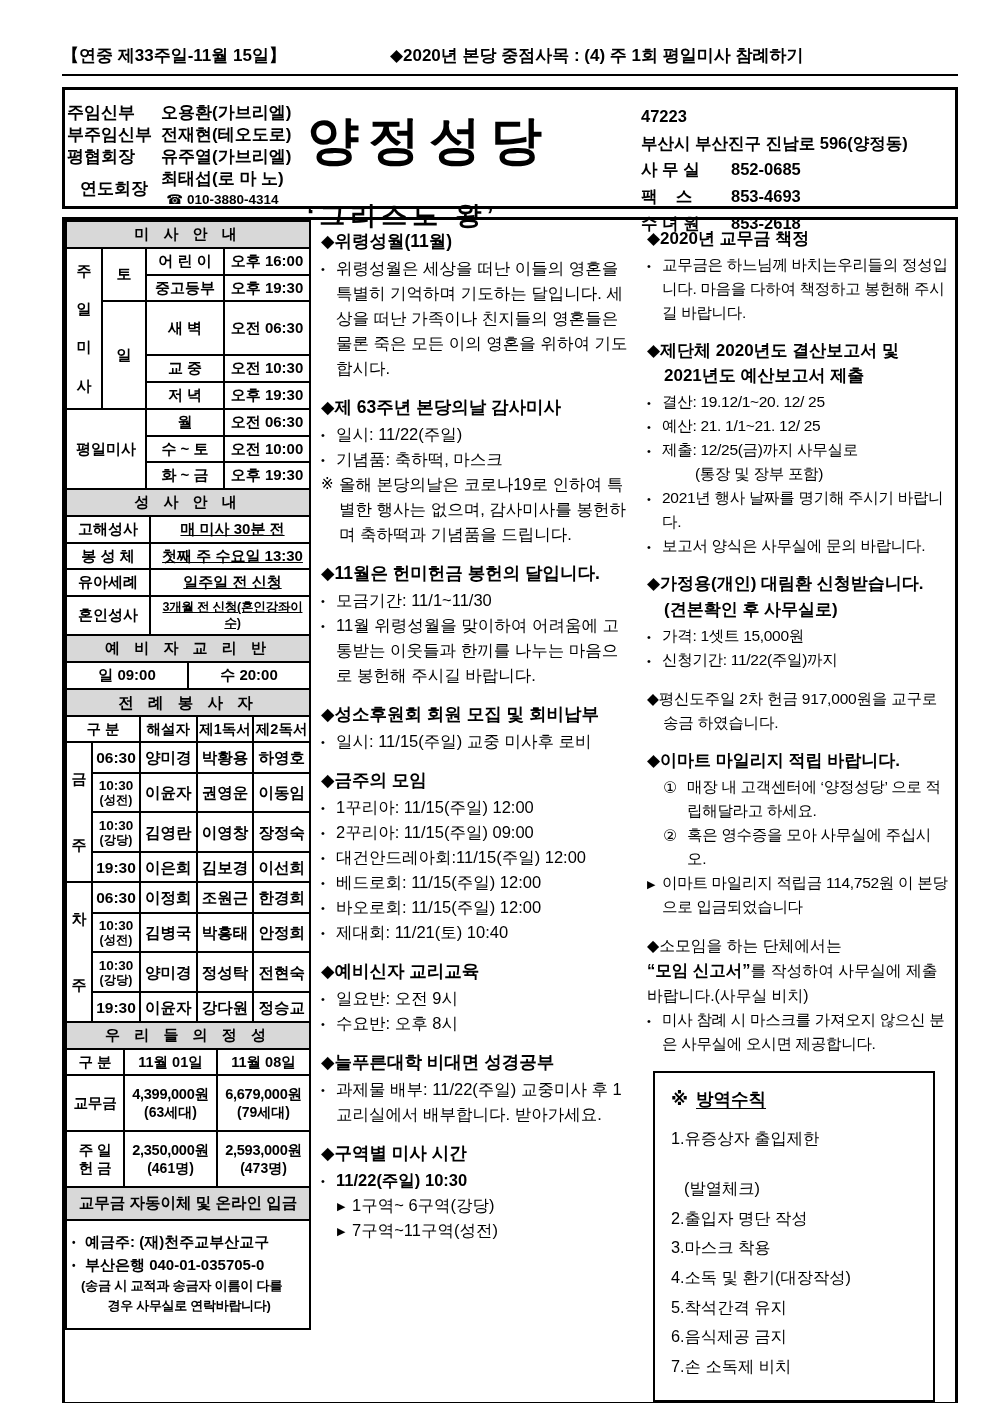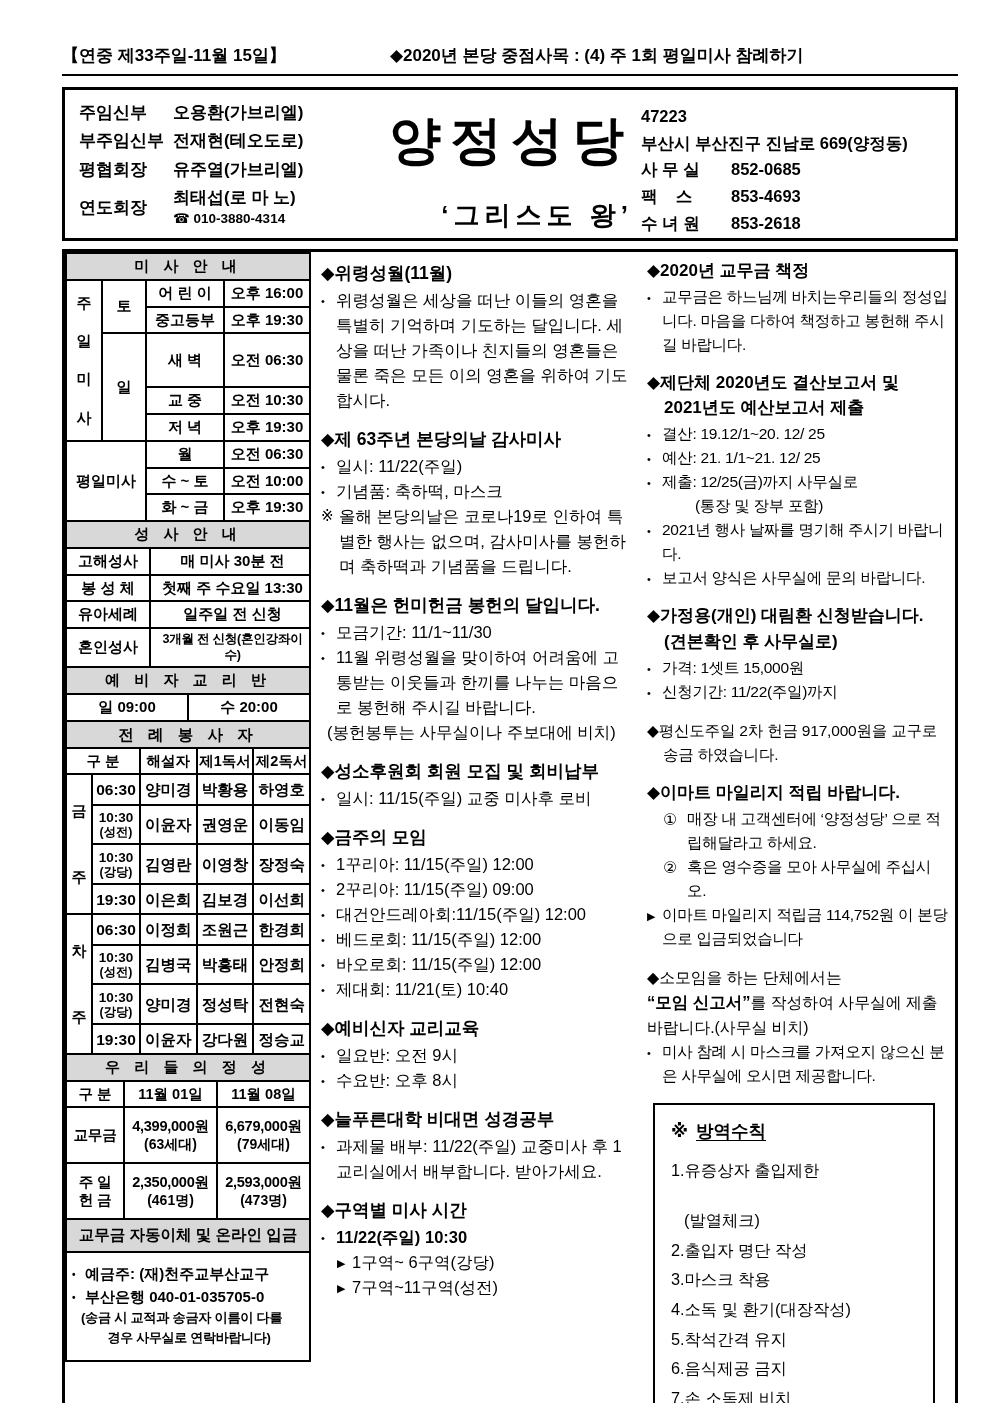--- a/index.html
+++ b/index.html
@@ -8,28 +8,28 @@
        font-family:"Liberation Sans","DejaVu Sans",sans-serif;}
   .page{padding:44px 34px 0 62px;}
 
   
   .masthead{display:flex;align-items:flex-end;font-weight:700;font-size:17px;
             border-bottom:2px solid #000;padding-bottom:7px;}
   .m-right{margin-left:104px;}
 
   
   .header-box{margin-top:11px;border:3px solid #000;display:flex;
-              padding:12px 8px 10px 14px;height:154px;}
+              padding:12px 8px 10px 2px;height:122px;}
   .staff{width:240px;flex:none;display:flex;flex-direction:column;
          justify-content:space-between;font-size:17px;font-weight:700;}
   .staff-row{display:flex;line-height:1.3;}
-  .staff-row.last{align-items:center;}
+  .staff-row.last{align-items:center;text-align:center;}
   .role{width:94px;flex:none;}
   .phone{display:block;font-size:13.5px;font-weight:700;margin-top:1px;}
-  .title-wrap{flex:1;text-align:right;padding-top:4px;}
+  .title-wrap{flex:1;text-align:left;padding-top:4px;}
   .church-title{font-size:52px;font-weight:900;letter-spacing:9px;}
   .church-sub{font-size:26px;font-weight:800;letter-spacing:5px;margin-top:22px;}
   .addr{width:306px;flex:none;font-size:16.5px;font-weight:700;line-height:1.62;padding-top:1px;margin-left:8px;}
   .contact{display:flex;}
   .clabel{white-space:pre;width:90px;flex:none;}
 
   
   .main-box{margin-top:8px;border:3px solid #000;display:flex;align-items:stretch;min-height:1104px;}
   .col-left{width:246px;flex:none;}
   .col-mid{width:330px;flex:none;padding:10px 12px 0 10px;}
@@ -37,21 +37,21 @@
 
   
   .tbl{width:100%;border-collapse:collapse;table-layout:fixed;}
   .tbl td{border:2px solid #000;text-align:center;font-weight:700;font-size:15px;
           padding:3px 1px;line-height:1.25;}
   .tbl + .tbl, .tbl + .bank{margin-top:-2px;}
   .thead{background:#d8d8d8;font-size:16px;letter-spacing:5px;padding:4px 0;}
   .vtxt{display:inline-block;width:1.05em;word-break:break-all;font-size:15px;}
   .v-mass{line-height:2.55;}
   .v-week{line-height:4.4;}
-  .lft{text-align:left;padding-left:6px !important;}
+  .lft{text-align:left;padding-left:6px !important;text-decoration:underline;}
   .sm{font-size:12.6px !important;letter-spacing:-0.3px;}
   .t-sm{display:block;font-size:13.5px;line-height:1.15;}
   .note{display:block;font-size:12.3px;line-height:1.05;}
   .srv td{font-size:15.5px;}
   .colhead td{font-size:14.5px;}
   .off-row td{height:56px;}
   .val{display:block;font-size:14.6px;letter-spacing:-0.3px;}
   .valn{display:block;font-size:14px;}
 
   
@@ -125,21 +125,21 @@
           <span class="phone">☎ 010-3880-4314</span>
         </span>
       </div>
     </div>
     <div class="title-wrap">
       <div class="church-title">양정성당</div>
       <div class="church-sub">‘그리스도 왕’</div>
     </div>
     <div class="addr">
       <div>47223</div>
-      <div>부산시 부산진구 진남로 669(양정동)</div>
+      <div>부산시 부산진구 진남로 596(양정동)</div>
       <div class="contact">
         <span class="clabel">사 무 실</span>
         <span>852-0685</span>
       </div>
       <div class="contact">
         <span class="clabel">팩    스</span>
         <span>853-4693</span>
       </div>
       <div class="contact">
         <span class="clabel">수 녀 원</span>
@@ -416,24 +416,20 @@
 
       <div class="section">
         <div class="sec-title">◆11월은 헌미헌금 봉헌의 달입니다.</div>
         <div class="item">
             <span class="blt">•</span>
             <span class="txt">모금기간: 11/1~11/30</span>
           </div>
         <div class="item">
             <span class="blt">•</span>
             <span class="txt">11월 위령성월을 맞이하여 어려움에 고통받는 이웃들과 한끼를 나누는 마음으로 봉헌해 주시길 바랍니다.</span>
-          </div>
-        <div class="item">
-            <span class="blt none"></span>
-            <span class="txt">(봉헌봉투는 사무실이나 주보대에 비치)</span>
           </div>
       </div>
 
       <div class="section">
         <div class="sec-title">◆성소후원회 회원 모집 및 회비납부</div>
         <div class="item">
             <span class="blt">•</span>
             <span class="txt">일시: 11/15(주일) 교중 미사후 로비</span>
           </div>
       </div>

